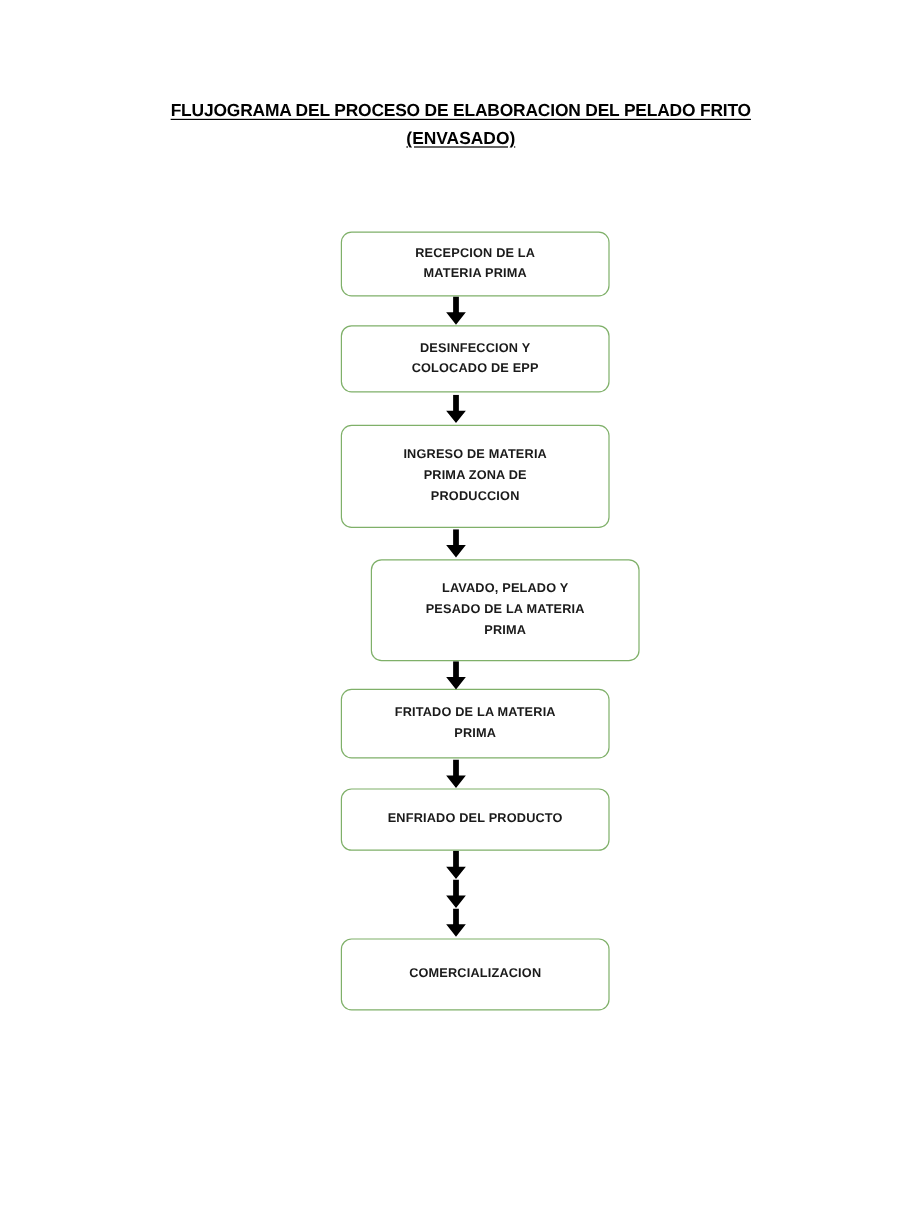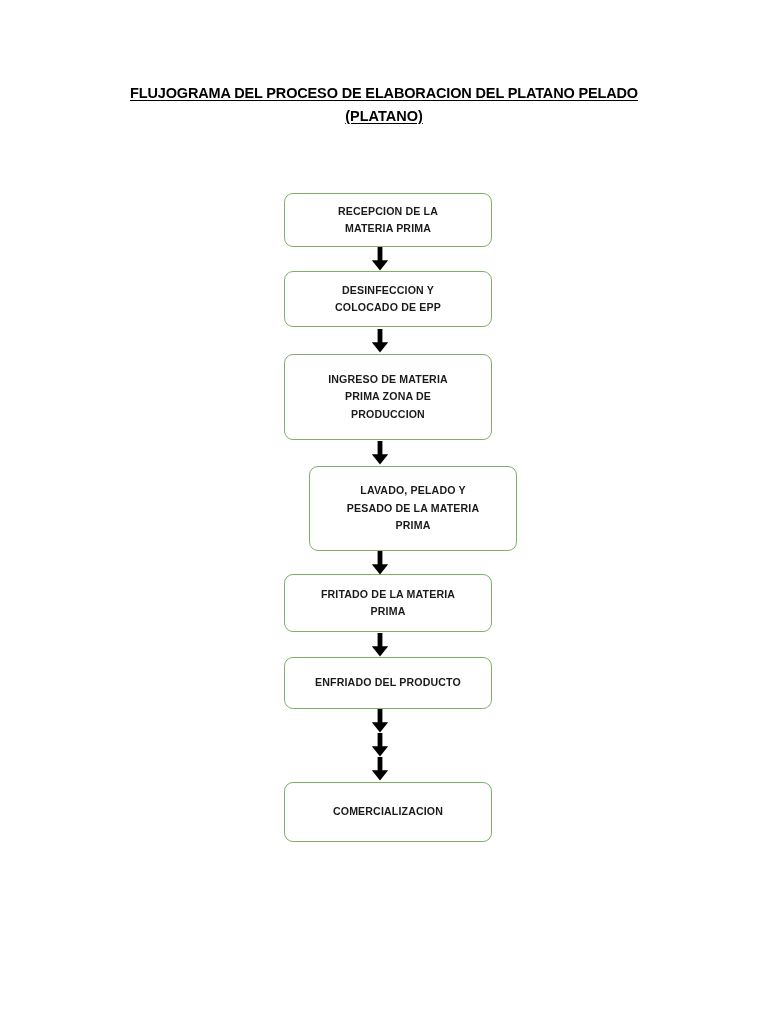--- a/index.html
+++ b/index.html
@@ -48,21 +48,21 @@
   
   .flow {
     position: absolute;
     left: 284px;
     top: 193px;
     width: 192px;
   }
 
   .node {
     box-sizing: border-box;
-    width: 208px;
+    width: 224px;
     border: 1.4px solid #7fb069;
     border-radius: 9px;
     background: #ffffff;
     display: flex;
     align-items: center;
     justify-content: center;
     text-align: center;
     padding: 12px 10px;
   }
   .node-label {
@@ -103,22 +103,22 @@
   .arrow-svg {
     display: block;
   }
 </style>
 </head>
 <body>
 
 <div class="page">
 
   <div class="title-block">
-    <span class="title-line first">FLUJOGRAMA DEL PROCESO DE ELABORACION DEL PLATANO PELADO</span>
-    <span class="title-line second">(PLATANO)</span>
+    <span class="title-line first">FLUJOGRAMA DEL PROCESO DE ELABORACION DEL PELADO FRITO</span>
+    <span class="title-line second">(ENVASADO)</span>
   </div>
 
   <div class="flow">
 
     <div class="node h54">
       <span class="node-label">RECEPCION DE LA
 MATERIA PRIMA</span>
     </div>
 
     <div class="connector gap24">

